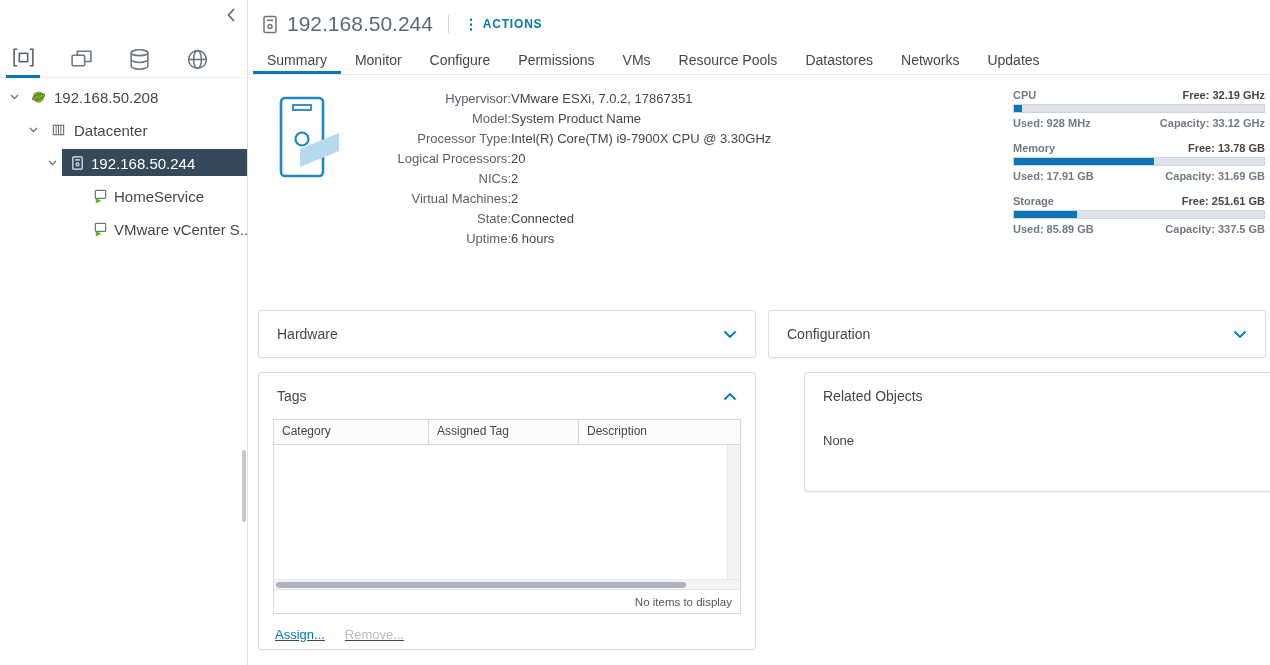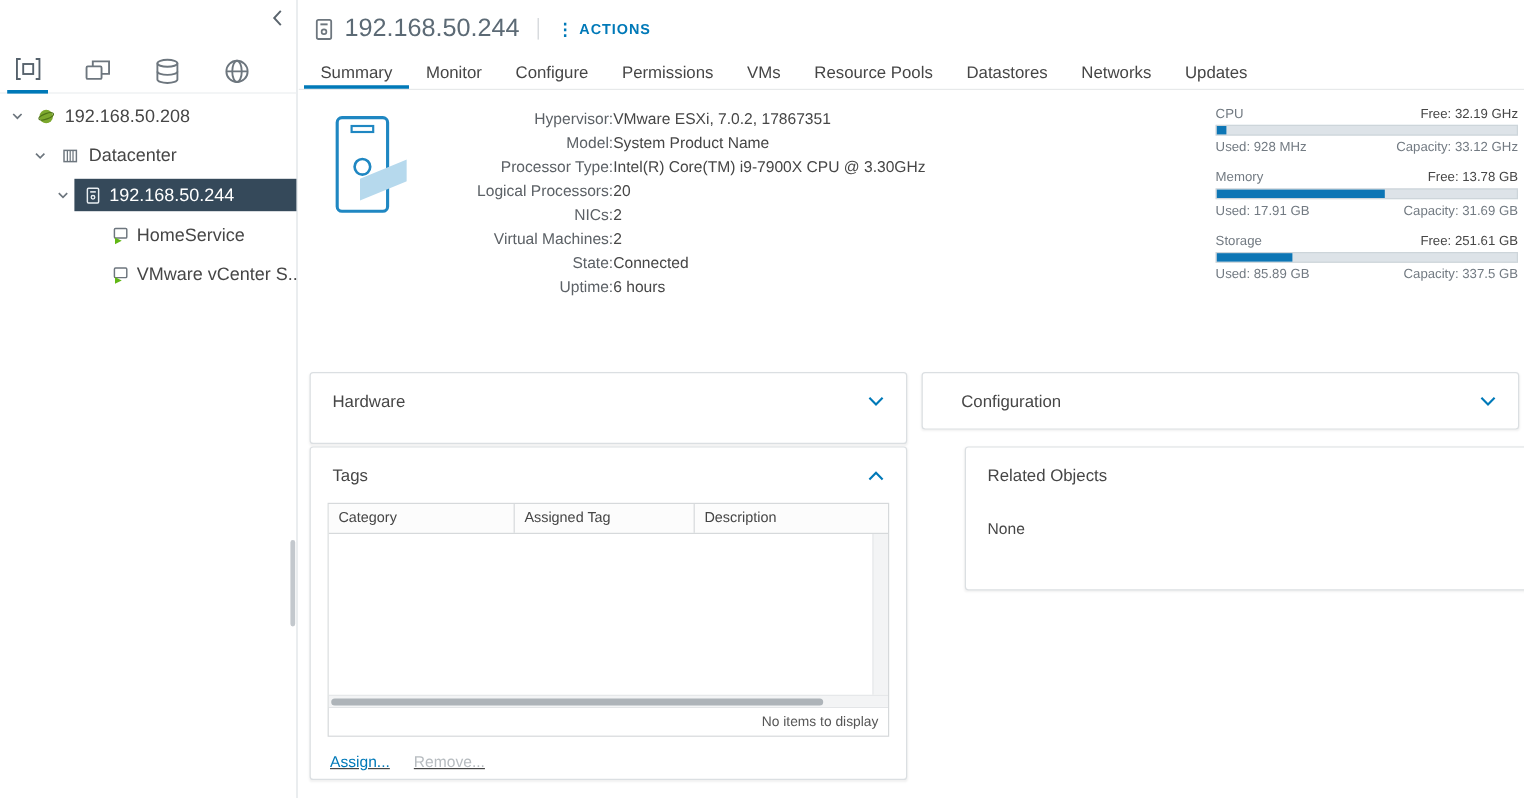--- a/index.html
+++ b/index.html
@@ -36,31 +36,31 @@
   .tab.active { box-shadow: inset 0 -3px 0 #0079b8; }
 
   .summary-art { position: absolute; top: 94px; left: 26px; }
   .fields { position: absolute; top: 88px; left: 126px; }
   .field-row { display: flex; height: 20px; align-items: center; font-size: 13px; }
   .f-label { width: 136px; color: #5c6166; text-align: right; }
   .f-value { color: #464646; white-space: nowrap; }
 
   .meters { position: absolute; top: 89px; right: 5px; width: 252px; }
   .meter { margin-bottom: 13px; }
-  .meter-top, .meter-bottom { display: flex; justify-content: space-between; font-size: 11px; }
+  .meter-top, .meter-bottom { display: flex; justify-content: space-between; font-size: 11px; font-weight: bold; }
   .meter-name { color: #727a82; }
   .meter-free { color: #464646; }
   .meter-bottom { color: #727a82; }
   .meter-bar { height: 9px; background: #dde3e8; border: 1px solid #cdd5da; margin: 3px 0 4px; }
   .meter-fill { height: 100%; background: #0d76b5; }
 
   .panel { position: absolute; background: #fff; border: 1px solid #dbdfe2; border-radius: 3px; box-shadow: 0 1px 2px rgba(0,0,0,.06); }
   .panel-head { display: flex; justify-content: space-between; align-items: center; height: 46px; padding: 0 18px; font-size: 14px; color: #464646; cursor: pointer; }
-  #panel-hardware { left: 9px; top: 310px; width: 498px; height: 60px; }
-  #panel-configuration { left: 519px; top: 310px; width: 498px; height: 48px; padding-left: 14px; }
+  #panel-hardware { left: 9px; top: 310px; width: 498px; height: 48px; }
+  #panel-configuration { left: 519px; top: 310px; width: 498px; height: 48px; }
   #panel-tags { left: 9px; top: 372px; width: 498px; height: 278px; }
   #panel-related { left: 519px; top: 372px; width: 546px; height: 120px; margin-left: 36px; }
 
   .tags-table { margin: 0 14px; border: 1px solid #d6d9db; }
   .tags-thead { display: flex; height: 25px; background: #fcfcfc; border-bottom: 1px solid #d6d9db; }
   .th { font-size: 12px; color: #454545; padding: 4px 8px; border-right: 1px solid #d6d9db; white-space: nowrap; overflow: hidden; }
   .th-1 { width: 150px; } .th-2 { width: 155px; } .th-3 { flex: 1; border-right: none; }
   .tags-body { height: 134px; position: relative; background: #fff; }
   .vscroll { position: absolute; right: 0; top: 0; bottom: 0; width: 13px; background: #f3f4f5; border-left: 1px solid #e6e8ea; cursor: pointer; }
   .hscroll { height: 10px; background: #f3f4f5; border-top: 1px solid #e6e8ea; position: relative; cursor: pointer; }

